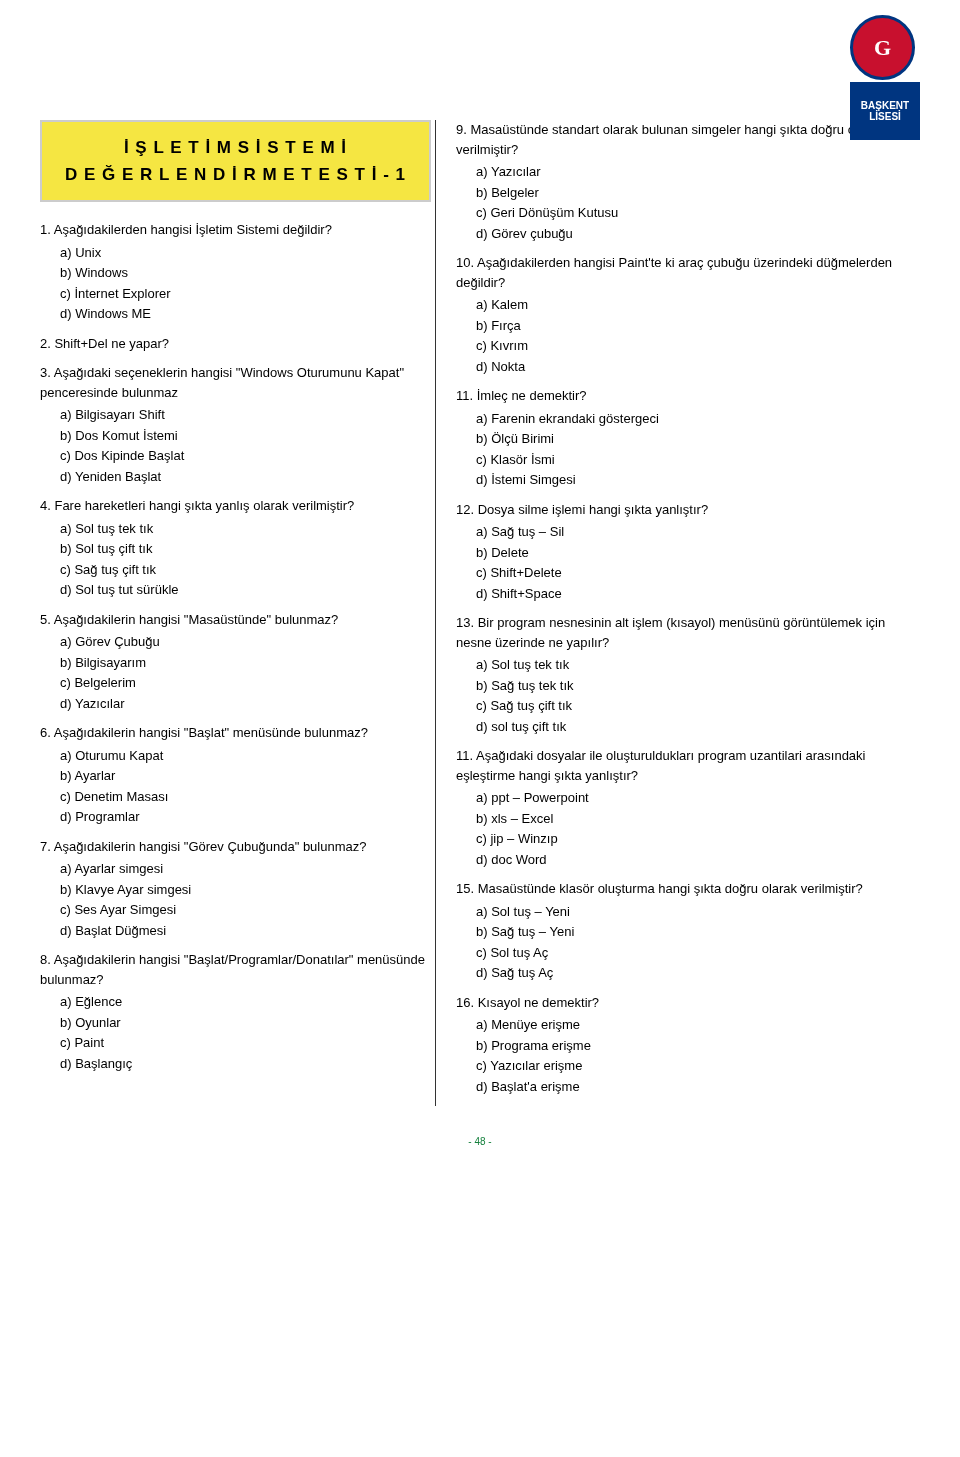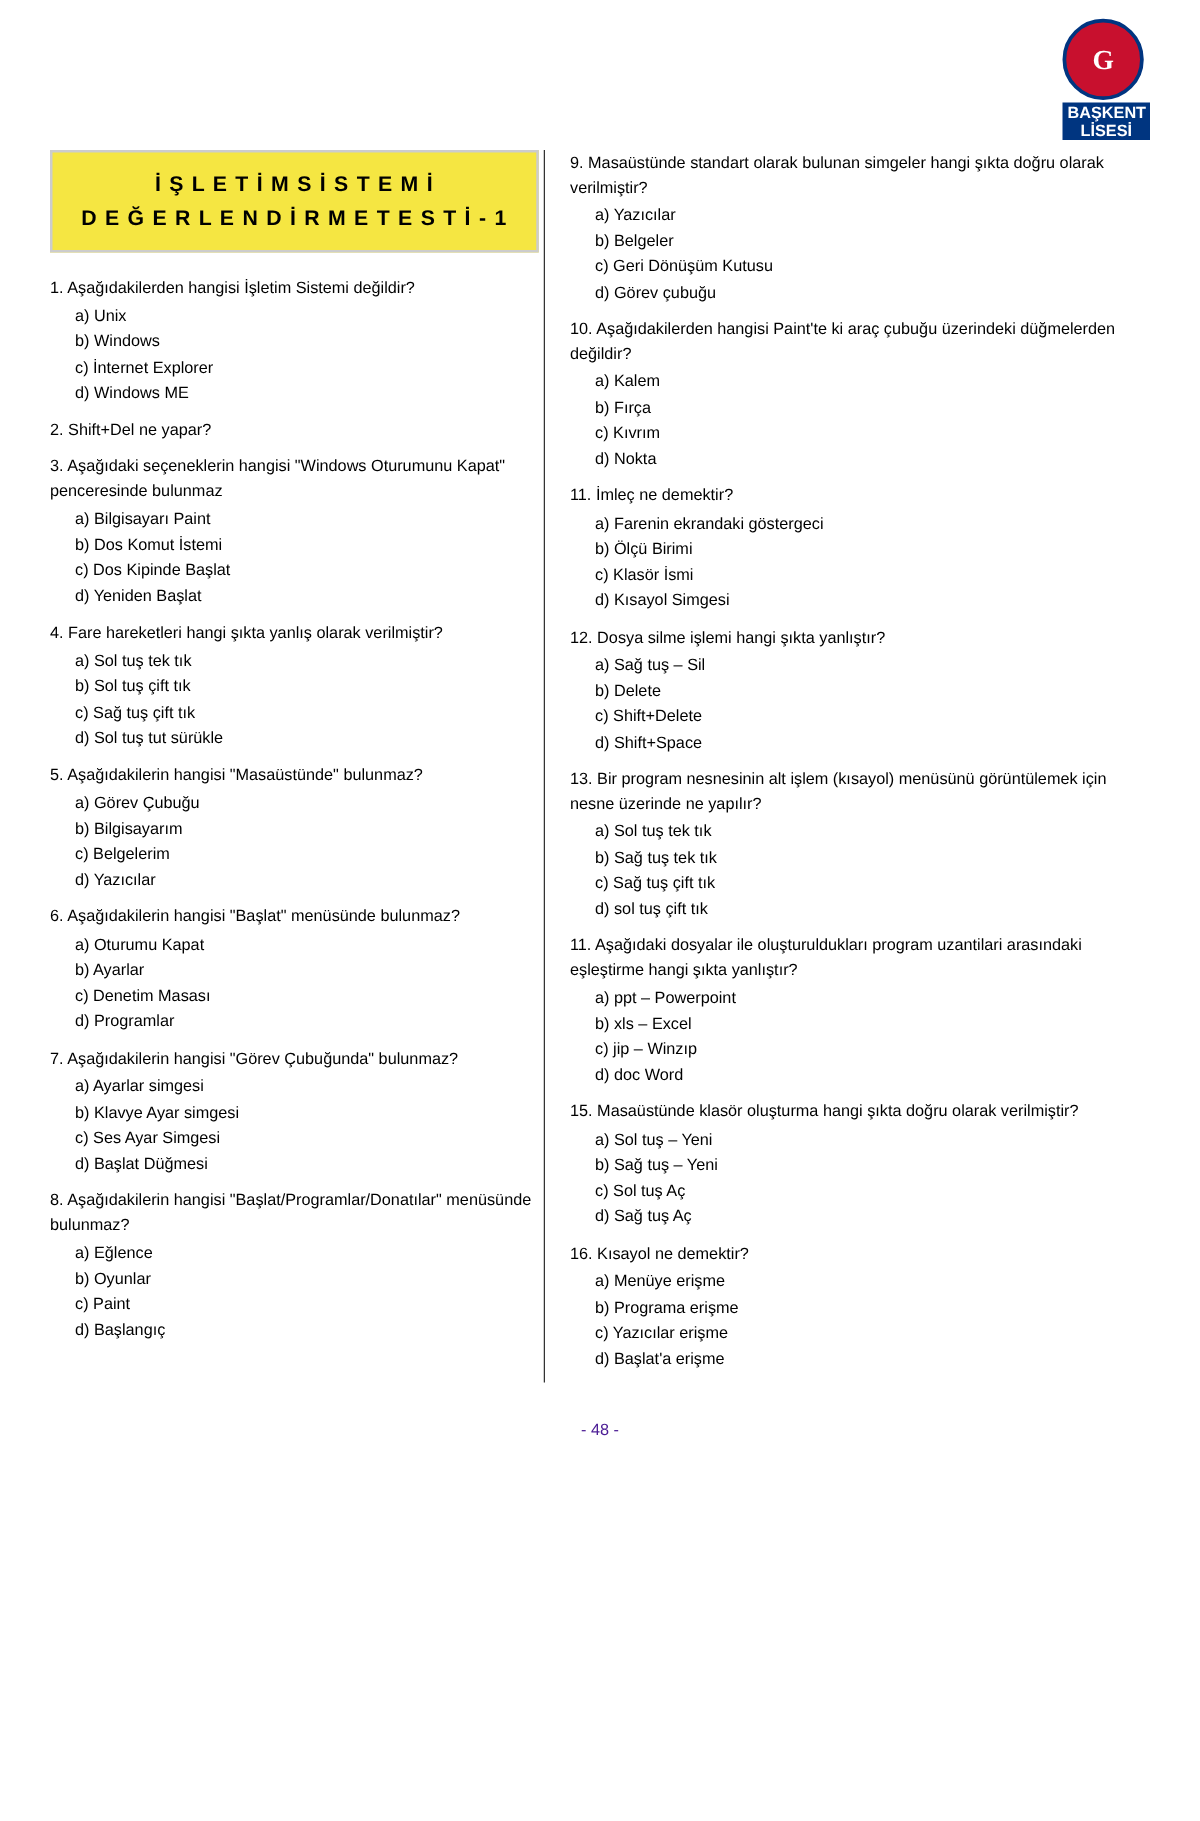--- a/index.html
+++ b/index.html
@@ -36,23 +36,23 @@
       align-items: center;
       justify-content: center;
       font-size: 22px;
       font-weight: bold;
       color: #fff;
       font-family: serif;
     }
     .logo-bar {
       background: #003580;
       color: #fff;
-      font-size: 13px;
+      font-size: 10px;
       text-align: center;
-      padding: 0 4px;
+      padding: 18px 4px;
       margin-top: 2px;
       font-weight: bold;
     }
     .content-wrapper {
       display: flex;
       gap: 0;
       margin-top: 90px;
     }
     .left-col {
       width: 45%;
@@ -89,22 +89,22 @@
     .options {
       margin-left: 20px;
     }
     .options li {
       list-style: none;
       margin-bottom: 1px;
     }
     .page-footer {
       text-align: center;
       margin-top: 30px;
-      font-size: 13px;
-      color: #4c1d95;
+      font-size: 10px;
+      color: #15803d;
     }
   </style>
 </head>
 <body>
 
 <div class="page">
 
   <div class="logo">
     <div class="logo-circle">
       <span>G</span>
@@ -130,21 +130,21 @@
               <li>c) İnternet Explorer</li>
               <li>d) Windows ME</li>
             </ul>
           </div>
           <div class="question-block">
             <div class="question-text">2. Shift+Del ne yapar?</div>
           </div>
           <div class="question-block">
             <div class="question-text">3. Aşağıdaki seçeneklerin hangisi "Windows Oturumunu Kapat" penceresinde bulunmaz</div>
             <ul class="options">
-              <li>a) Bilgisayarı Paint</li>
+              <li>a) Bilgisayarı Shift</li>
               <li>b) Dos Komut İstemi</li>
               <li>c) Dos Kipinde Başlat</li>
               <li>d) Yeniden Başlat</li>
             </ul>
           </div>
           <div class="question-block">
             <div class="question-text">4. Fare hareketleri hangi şıkta yanlış olarak verilmiştir?</div>
             <ul class="options">
               <li>a) Sol tuş tek tık</li>
               <li>b) Sol tuş çift tık</li>
@@ -210,21 +210,21 @@
               <li>c) Kıvrım</li>
               <li>d) Nokta</li>
             </ul>
           </div>
           <div class="question-block">
             <div class="question-text">11. İmleç ne demektir?</div>
             <ul class="options">
               <li>a) Farenin ekrandaki göstergeci</li>
               <li>b) Ölçü Birimi</li>
               <li>c) Klasör İsmi</li>
-              <li>d) Kısayol Simgesi</li>
+              <li>d) İstemi Simgesi</li>
             </ul>
           </div>
           <div class="question-block">
             <div class="question-text">12. Dosya silme işlemi hangi şıkta yanlıştır?</div>
             <ul class="options">
               <li>a) Sağ tuş – Sil</li>
               <li>b) Delete</li>
               <li>c) Shift+Delete</li>
               <li>d) Shift+Space</li>
             </ul>

